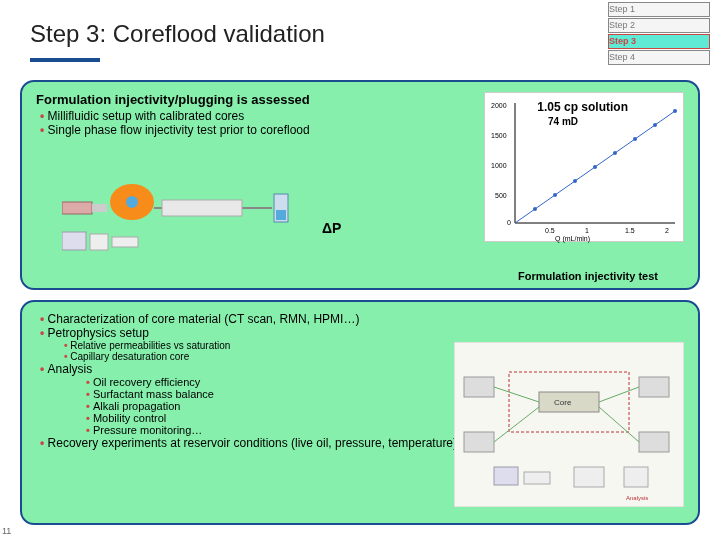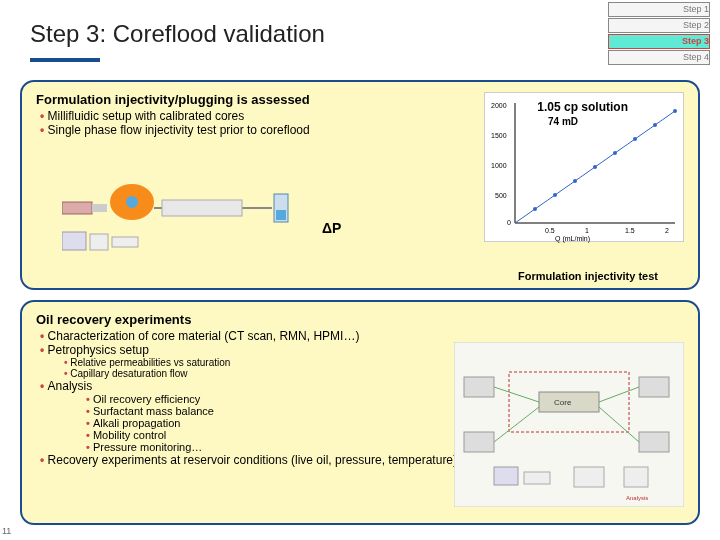--- a/index.html
+++ b/index.html
@@ -1,22 +1,22 @@
 <!DOCTYPE html>
 <html><head>
 <meta charset="utf-8">
 <style>
 *{box-sizing:border-box;margin:0;padding:0}
 body{width:720px;height:540px;font-family:Arial,sans-serif;background:#fff;position:relative;overflow:hidden}
 .stepnav{position:absolute;top:2px;right:10px;display:flex;flex-direction:column;gap:1px}
-.stepbtn{width:102px;height:15px;font-size:9px;text-align:right;line-height:13px;border:1px solid #888;background:#f5f5f5;color:#777;cursor:pointer}
+.stepbtn{width:102px;height:15px;font-size:9px;text-align:left;line-height:13px;border:1px solid #888;background:#f5f5f5;color:#777;cursor:pointer}
 .stepbtn.active{border:1px solid #c44;background:#5eead4;color:#c44;font-weight:bold}
 .title{position:absolute;top:20px;left:30px;font-size:24px;color:#222}
 .titlebar{position:absolute;top:58px;left:30px;width:70px;height:4px;background:#1a4d8f}
-.panel{position:absolute;border:2px solid #1a4d8f;border-radius:14px;background:#fef9c3;padding:10px 14px}
+.panel{position:absolute;border:2px solid #1a4d8f;border-radius:14px;background:#86efac;padding:10px 14px}
 .panel1{top:80px;left:20px;width:680px;height:210px}
 .panel2{top:300px;left:20px;width:680px;height:225px}
 h3{font-size:13px;font-weight:bold;color:#000;margin-bottom:2px}
 .bullet{font-size:12px;color:#000;padding-left:4px}
 .bullet::before{content:"• ";color:#c44;font-weight:bold}
 .sub{font-size:10px;padding-left:28px}
 .sub::before{content:"• ";color:#c44;font-weight:bold}
 .subsub{font-size:11px;padding-left:50px}
 .subsub::before{content:"• ";color:#c44;font-weight:bold}
 .chart{position:absolute;top:10px;right:14px;width:200px;height:150px;border:1px solid #ccc;background:#fff}
@@ -88,25 +88,24 @@
       <circle cx="170" cy="32" r="2" fill="#36c"></circle>
         <circle cx="190" cy="18" r="2" fill="#36c"></circle>
     </svg>
   </div>
   <div class="chartlabel1">1.05 cp solution</div>
   <div class="chartlabel2">74 mD</div>
   <div class="chartcap">Formulation injectivity test</div>
 </div>
 
 <div class="panel panel2">
-  <h3>Oil recovery experiments</h3>
   <div class="bullet">Characterization of core material (CT scan, RMN, HPMI…)</div>
   <div class="bullet">Petrophysics setup</div>
   <div class="sub">Relative permeabilities vs saturation</div>
-  <div class="sub">Capillary desaturation flow</div>
+  <div class="sub">Capillary desaturation core</div>
   <div class="bullet">Analysis</div>
   <div class="subsub">Oil recovery efficiency</div>
   <div class="subsub">Surfactant mass balance</div>
   <div class="subsub">Alkali propagation</div>
   <div class="subsub">Mobility control</div>
   <div class="subsub">Pressure monitoring…</div>
   <div class="bullet">Recovery experiments at reservoir conditions (live oil, pressure, temperature)</div>
 
   <div class="rigimg">
     <svg width="230" height="165">

